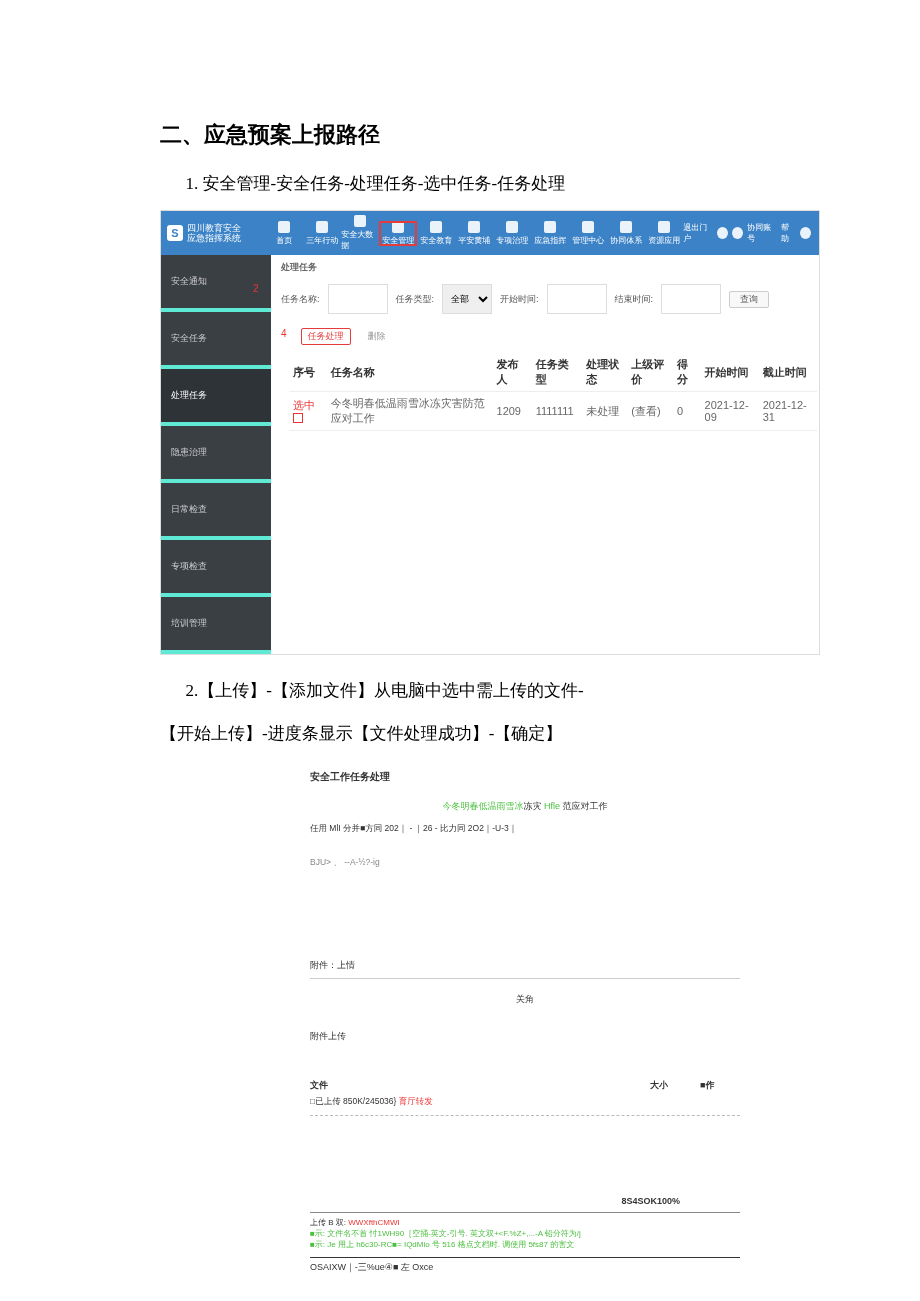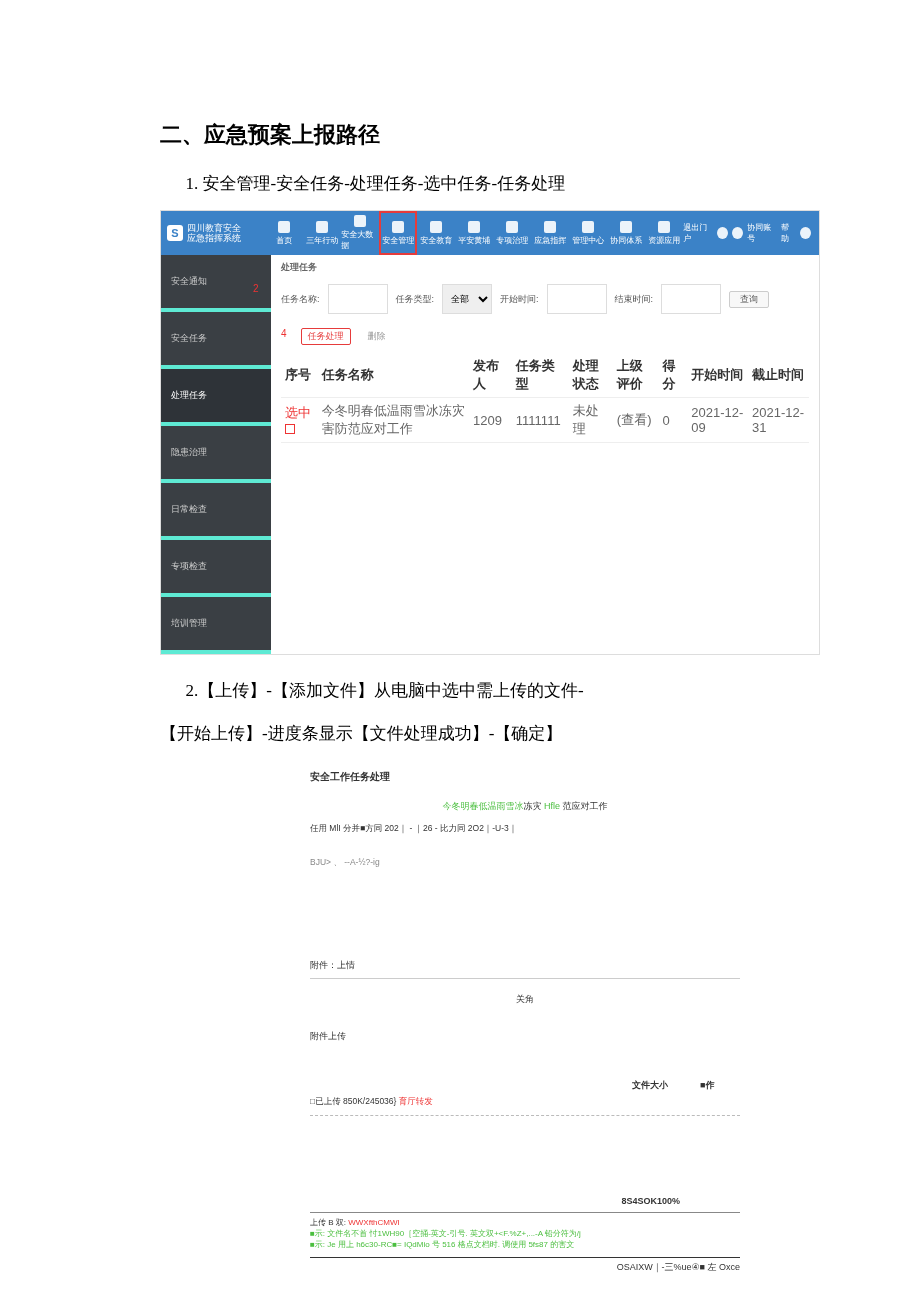--- a/index.html
+++ b/index.html
@@ -8,21 +8,21 @@
   .h1 { font-size: 22px; font-weight: bold; font-family: "SimHei","黑体",sans-serif; margin-bottom: 18px; }
   .p { font-size: 17px; line-height: 1.9; margin-bottom: 10px; text-indent: 0; }
   .p.indent { text-indent: 1.5em; }
 
   
   .shot1 { width: 660px; margin: 6px 0 20px 0; border: 1px solid #ddd; font-family: "Microsoft YaHei",sans-serif; }
   .topbar { background: #3b82c7; color: #fff; display: flex; height: 44px; font-size: 8px; }
   .brand { width: 110px; padding: 6px 6px; display: flex; gap: 4px; align-items: center; }
   .brand-logo { width: 16px; height: 16px; background: #fff; border-radius: 3px; display: flex; align-items: center; justify-content: center; color: #3b82c7; font-weight: bold; font-size: 11px; }
   .brand-txt { font-size: 9px; line-height: 1.2; }
-  .navicons { display: flex; flex: 1; }
+  .navicons { display: flex; flex: 1; align-items: center; }
   .navi { width: 38px; display: flex; flex-direction: column; align-items: center; justify-content: center; gap: 2px; position: relative; }
   .navi .ic { width: 12px; height: 12px; background: rgba(255,255,255,0.9); border-radius: 2px; }
   .navi.highlight { outline: 2px solid #e63b3b; outline-offset: -2px; }
   .rightnav { display: flex; align-items: center; gap: 4px; padding-right: 8px; font-size: 8px; }
   .rightnav .dot { width: 12px; height: 12px; border-radius: 50%; background: rgba(255,255,255,0.9); }
   .body1 { display: flex; min-height: 140px; }
   .sidebar { width: 110px; background: #3a3f44; color: #ccc; font-size: 9px; position: relative; }
   .sb-item { padding: 20px 10px; border-bottom: 4px solid #5eead4; }
   .sb-item.sel { background: #2e3338; color: #fff; }
   .red2 { position: absolute; left: 92px; top: 28px; color: #e33; font-size: 10px; }
@@ -30,51 +30,51 @@
   .crumb { font-weight: bold; color: #666; margin-bottom: 10px; }
   .filterrow { display: flex; gap: 8px; align-items: center; margin-bottom: 14px; }
   .filterrow input, .filterrow select { border: 1px solid #ddd; height: 30px; font-size: 9px; padding: 0 4px; }
   .filterrow .inp { width: 60px; }
   .filterrow .sel { width: 50px; }
   .btn-q { border: 1px solid #ccc; padding: 1px 10px; background: #f8f8f8; border-radius: 2px; }
   .opsrow { display: flex; gap: 10px; margin-bottom: 8px; }
   .op-btn { border: 1px solid #e63b3b; color: #e63b3b; padding: 1px 6px; font-size: 9px; border-radius: 2px; }
   .op-del { color: #999; border-color: transparent; }
   .red4 { color: #e33; font-size: 10px; margin-right: 4px; }
-  .tbl { width: 100%; border-collapse: collapse; font-size: 13px; }
+  .tbl { width: 100%; border-collapse: collapse; font-size: 11px; margin-left: 8px; }
   .tbl th, .tbl td { padding: 4px 4px; border-bottom: 1px solid #eee; text-align: left; color: #666; }
   .tbl th { color: #333; font-weight: bold; }
   .chk { width: 10px; height: 10px; border: 1px solid #e33; display: inline-block; }
   .lk { color: #3b82c7; }
   .red-txt { color: #e33; }
 
   
   .shot2 { width: 430px; margin: 20px 0 0 150px; font-family: Arial,"Microsoft YaHei",sans-serif; font-size: 9px; color: #333; }
   .s2-title { font-size: 10px; font-weight: bold; margin-bottom: 16px; }
   .s2-sub { text-align: center; font-size: 9px; margin-bottom: 10px; }
   .s2-sub .g { color: #4bbf3f; }
   .s2-meta { font-size: 8.5px; color: #333; margin-bottom: 22px; }
   .s2-editor { font-size: 8.5px; color: #888; margin-bottom: 90px; }
   .s2-row { font-size: 9px; margin-bottom: 6px; }
   .s2-hr { border-top: 1px solid #ccc; margin: 6px 0 14px; }
   .s2-center { text-align: center; font-size: 9px; margin: 4px 0 24px; }
   .s2-tblhead { display: flex; font-size: 9px; font-weight: bold; }
-  .s2-tblhead .c1 { flex: 1; text-align: right; }
+  .s2-tblhead .c1 { flex: 1; }
   .s2-tblhead .c2 { width: 50px; }
   .s2-tblhead .c3 { width: 40px; }
   .s2-file { font-size: 8.5px; line-height: 1.3; margin-top: 4px; }
   .s2-file .b { font-weight: bold; }
   .s2-file .r { color: #e33; }
   .s2-thinhr { border-top: 1px dashed #bbb; margin: 8px 0 80px; }
   .s2-pct { text-align: right; font-size: 9px; font-weight: bold; padding-right: 60px; margin-bottom: 6px; }
   .s2-hr2 { border-top: 1px solid #888; margin-bottom: 4px; }
   .s2-hint { font-size: 8px; line-height: 1.4; }
   .s2-hint .r { color: #e33; }
   .s2-hint .g { color: #4bbf3f; }
-  .s2-foot { text-align: right; font-size: 9px; margin-top: 6px; border-top: 1px solid #333; padding-top: 3px; }
+  .s2-foot { text-align: left; font-size: 9px; margin-top: 6px; border-top: 1px solid #333; padding-top: 3px; }
 </style>
 </head>
 <body>
 
 <div class="page">
   <div class="h1">二、应急预案上报路径</div>
   <div class="p indent">1. 安全管理-安全任务-处理任务-选中任务-任务处理</div>
 
   <div class="shot1">
     <div class="topbar">

